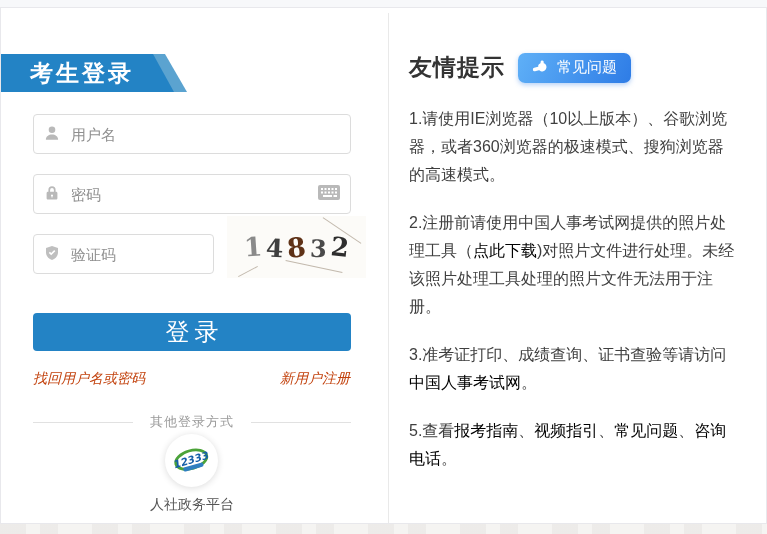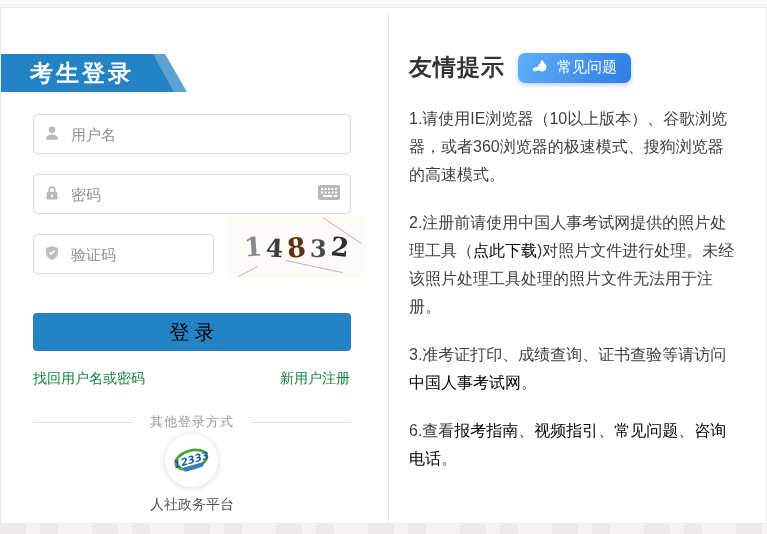--- a/index.html
+++ b/index.html
@@ -49,25 +49,25 @@
   .cd3{color:#4a4a4a;font-size:24px;transform:rotate(2deg) translateY(1px);}
   .cd4{color:#2e2e2e;font-size:26px;transform:rotate(6deg);}
   .captcha-img span+span{margin-left:4px;}
   .scr{position:absolute;background:#a39584;height:1px;opacity:.65;}
   .scr1{width:46px;left:92px;top:14px;transform:rotate(34deg);}
   .scr2{width:58px;left:58px;top:50px;transform:rotate(12deg);}
   .scr3{width:22px;left:10px;top:55px;transform:rotate(-28deg);}
 
   
   .login-btn{position:absolute;left:32px;top:300px;width:318px;height:38px;background:#2383c5;
-    border:none;border-radius:4px;color:#000000;font-size:20px;letter-spacing:5px;text-indent:5px;
+    border:none;border-radius:4px;color:#ffffff;font-size:24px;letter-spacing:5px;text-indent:5px;
     cursor:pointer;font-family:inherit;}
 
   
-  .llink{position:absolute;top:357px;font-size:14px;color:#15803d;text-decoration:none;cursor:pointer;}
+  .llink{position:absolute;top:357px;font-size:14px;color:#c2410c;text-decoration:none;cursor:pointer;font-style:italic;}
   .link-forgot{left:32px;}
   .link-reg{right:38px;}
 
   
   .other{position:absolute;left:32px;top:400px;width:318px;display:flex;align-items:center;gap:17px;}
   .other .line{flex:1;height:1px;background:#e1e1e1;}
   .other .dtext{font-size:13px;color:#9a9a9a;letter-spacing:1px;}
 
   
   .logo-wrap{position:absolute;left:164px;top:421px;width:53px;height:53px;border-radius:50%;
@@ -195,18 +195,18 @@
                 </g>
               </svg>
           </span>
           <span>常见问题</span>
         </button>
       </div>
       <div class="tips">
           <p><span>1.请使用IE浏览器（10以上版本）、谷歌浏览器，或者360浏览器的极速模式、搜狗浏览器的高速模式。</span></p>
           <p><span>2.注册前请使用中国人事考试网提供的照片处理工具（</span><a class="tip-link">点此下载</a><span>)对照片文件进行处理。未经该照片处理工具处理的照片文件无法用于注册。</span></p>
           <p><span>3.准考证打印、成绩查询、证书查验等请访问</span><a class="tip-link">中国人事考试网</a><span>。</span></p>
-          <p><span>6.查看</span><a class="tip-link">报考指南</a><span>、</span><a class="tip-link">视频指引</a><span>、</span><a class="tip-link">常见问题</a><span>、</span><a class="tip-link">咨询电话</a><span>。</span></p>
+          <p><span>5.查看</span><a class="tip-link">报考指南</a><span>、</span><a class="tip-link">视频指引</a><span>、</span><a class="tip-link">常见问题</a><span>、</span><a class="tip-link">咨询电话</a><span>。</span></p>
         </div>
     </section>
 
   </div>
 </div>
 
 </body></html>

